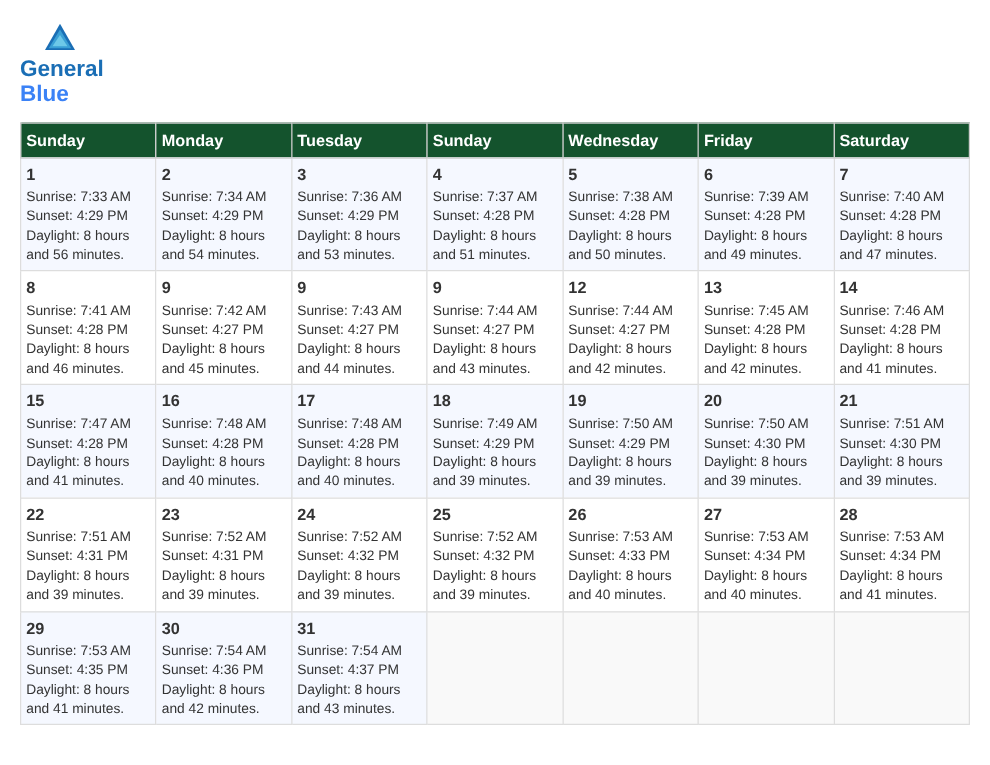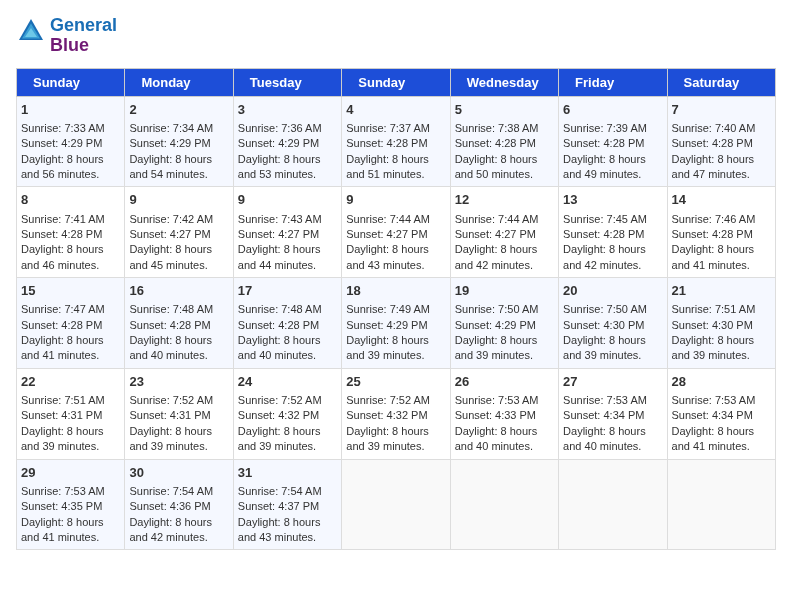--- a/index.html
+++ b/index.html
@@ -11,20 +11,22 @@
       padding: 16px;
     }
     .header-area {
       display: flex;
       justify-content: space-between;
       align-items: flex-start;
       margin-bottom: 12px;
     }
     .logo {
       display: flex;
+      align-items: center;
+      flex-direction: column;
     }
     .logo-text {
       font-size: 18px;
       font-weight: bold;
       color: #333;
       line-height: 1.1;
     }
     .logo-text span {
       color: #1a6eb5;
     }
@@ -44,23 +46,23 @@
     .subtitle {
       font-size: 14px;
       color: #555;
     }
     .calendar-table {
       width: 100%;
       border-collapse: collapse;
       font-size: 11px;
     }
     .calendar-table thead tr th {
-      background-color: #1d4ed8;
+      background-color: #14532d;
       color: #fff;
-      padding: 6px 16px;
+      padding: 6px 4px;
       text-align: left;
       font-size: 13px;
       font-weight: bold;
       border: 1px solid #ccc;
     }
     .calendar-table tbody tr td {
       vertical-align: top;
       padding: 4px 4px;
       border: 1px solid #ddd;
       width: 108px;
@@ -94,21 +96,21 @@
 
 <div class="header-area">
   <div class="logo">
     <svg class="logo-icon" viewBox="0 0 40 40">
       <polygon points="20,4 36,32 4,32" fill="#1a6eb5"></polygon>
       <polygon points="20,10 32,30 8,30" fill="#3a9fd5"></polygon>
       <polygon points="20,16 28,28 12,28" fill="#6dc8e8"></polygon>
     </svg>
     <div class="logo-text">
       <div><span>General</span></div>
-      <div><span style="color:#701a75">Blue</span></div>
+      <div><span style="color:#3b82f6">Blue</span></div>
     </div>
   </div>
   <div class="title-area">
     <div class="main-title"></div>
     <div class="subtitle"></div>
   </div>
 </div>
 
 <table class="calendar-table">
   <thead>

